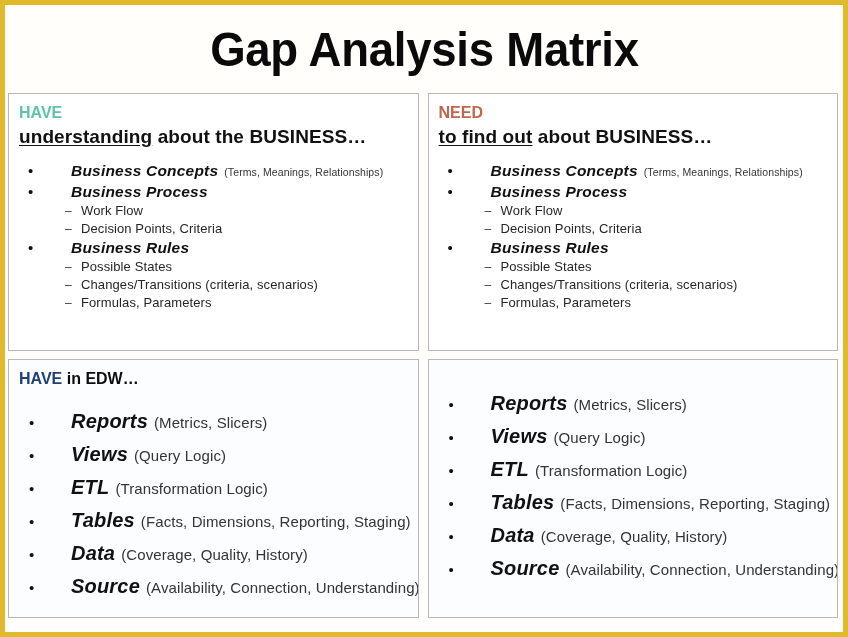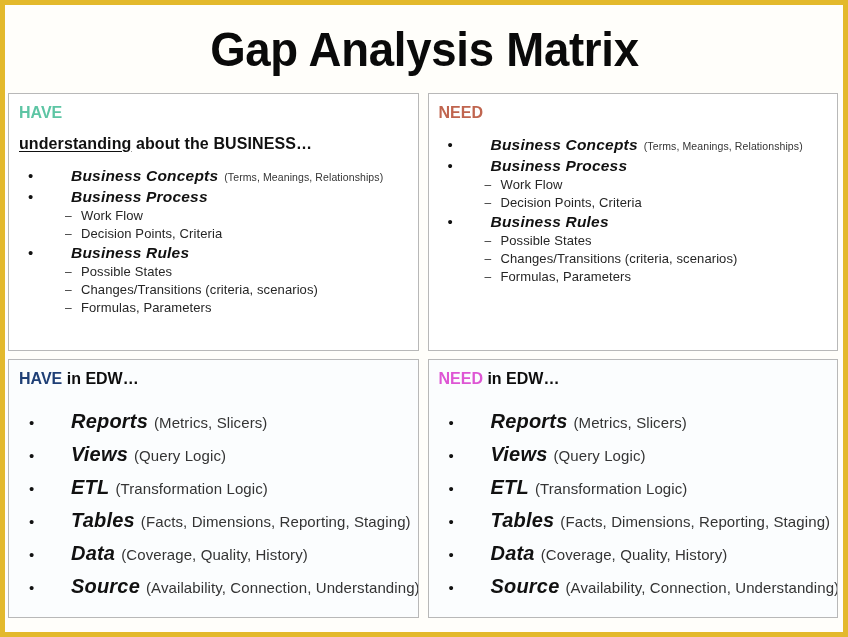--- a/index.html
+++ b/index.html
@@ -72,22 +72,22 @@
     white-space: nowrap;
   }
 
   .kw-have-top   { color: #5dc5a4; }
   .kw-need-top   { color: #c0654f; }
   .kw-have-edw   { color: #1f3f76; }
   .kw-need-edw   { color: #de56d4; }
   .kw-rest       { color: #0d0d0d; }
 
   .panel-sub {
-    margin-top: 13px;
-    font-size: 16px;
+    margin-top: 4px;
+    font-size: 19px;
     font-weight: bold;
     color: #111111;
     white-space: nowrap;
     letter-spacing: 0.1px;
   }
 
   .panel-sub .u { text-decoration: underline; text-underline-offset: 2px; }
 
   
   .blist { margin-top: 14px; }
@@ -215,20 +215,24 @@
           <span class="stext">Formulas,  Parameters</span>
         </div>
 
       </div>
     </div>
 
     <div class="panel">
       <div class="panel-title">
         <span class="kw-need-top">NEED</span><span class="kw-rest"></span>
       </div>
+      <div class="panel-sub">
+        <span class="u">to find out</span>
+        <span>about  BUSINESS…</span>
+      </div>
 
       <div class="blist">
 
         <div class="bitem">
           <span class="bullet">•</span>
           <span>
             <span class="bhead">Business Concepts</span><span class="bnote">(Terms,  Meanings,  Relationships)</span>
           </span>
         </div>
 
@@ -292,23 +296,20 @@
           <span><span class="bhead">Data</span><span class="bnote">(Coverage,  Quality,  History)</span></span>
         </div>
         <div class="bitem">
           <span class="bullet">•</span>
           <span><span class="bhead">Source</span><span class="bnote">(Availability,  Connection,  Understanding)</span></span>
         </div>
       </div>
     </div>
 
     <div class="panel edw">
-      <div class="panel-title">
-        <span class="kw-need-edw">NEED</span><span class="kw-rest"> in EDW…</span>
-      </div>
 
       <div class="blist">
         <div class="bitem">
           <span class="bullet">•</span>
           <span><span class="bhead">Reports</span><span class="bnote">(Metrics, Slicers)</span></span>
         </div>
         <div class="bitem">
           <span class="bullet">•</span>
           <span><span class="bhead">Views</span><span class="bnote">(Query Logic)</span></span>
         </div>

